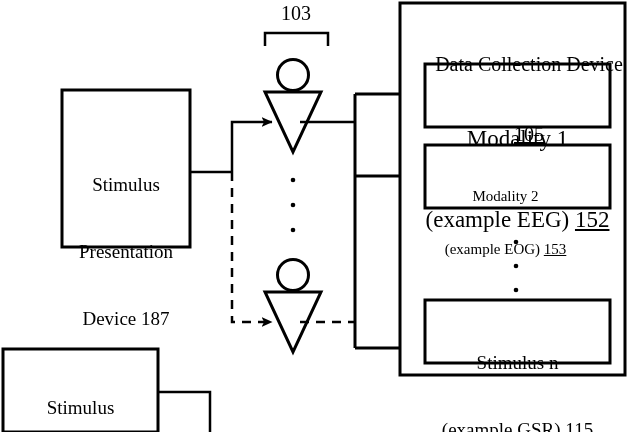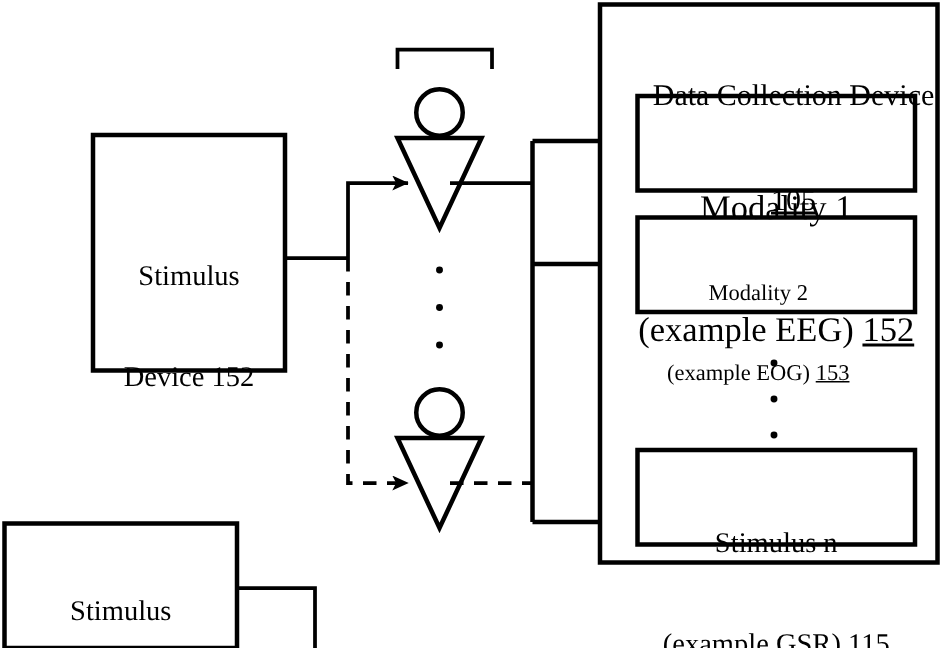--- a/index.html
+++ b/index.html
@@ -88,24 +88,26 @@
 
     <g fill="#000000">
       <circle cx="516" cy="242" r="2.3"></circle>
       <circle cx="516" cy="266" r="2.3"></circle>
       <circle cx="516" cy="290" r="2.3"></circle>
     </g>
 
     <path d="M265,46 L265,33 L328,33 L328,46" fill="none" stroke="#000000" stroke-width="2.5"></path>
   </svg>
 
+  <div class="lbl" style="left:256px; top:2px; width:80px; font-size:20px;">103</div>
 
   <div class="lbl" style="left:62px; top:130px; width:128px; font-size:19px;">
     <div>Stimulus</div>
-    <div>Device 152</div>
+    <div>Presentation</div>
+    <div>Device 187</div>
   </div>
 
   <div class="lbl" style="left:3px; top:353px; width:155px; font-size:19px;">
     <div>Stimulus</div>
     
     
   </div>
 
   <div class="lbl" style="left:400px; top:6px; width:258px; font-size:20px;">
     <div>Data Collection Device</div>

